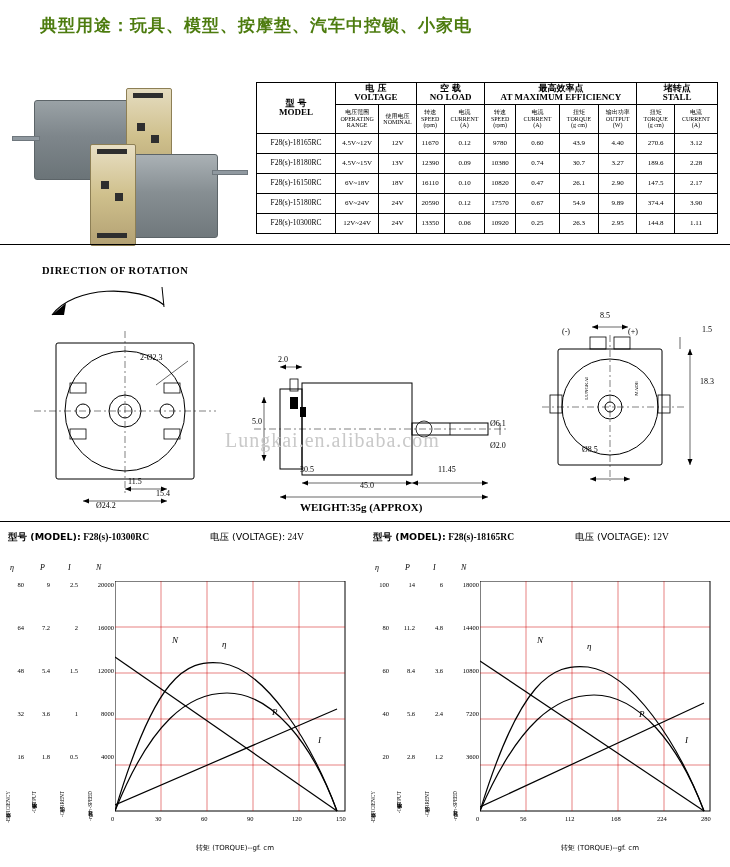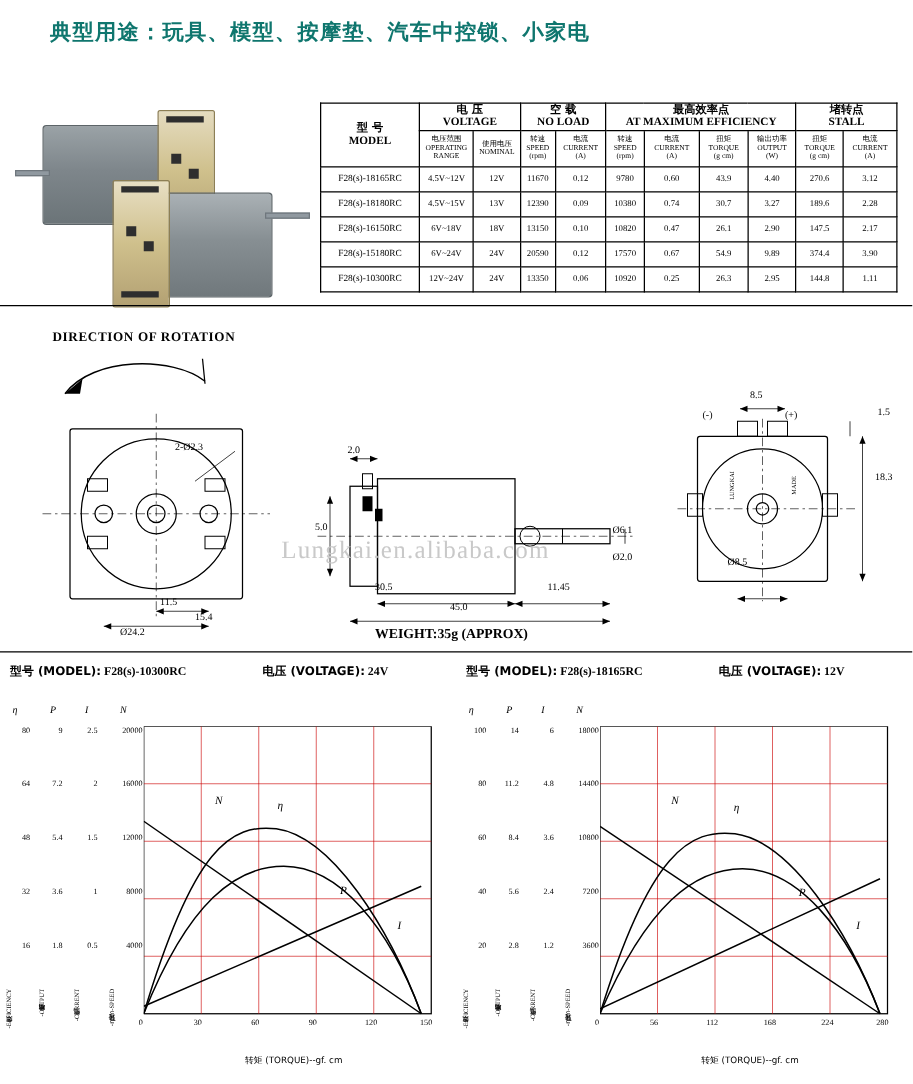--- a/index.html
+++ b/index.html
@@ -1,21 +1,21 @@
 <!DOCTYPE html>
 <html><head>
 <meta charset="utf-8">
 <style>
   html,body{margin:0;padding:0;}
   body{width:730px;height:867px;background:#ffffff;font-family:"Liberation Sans",sans-serif;color:#000;overflow:hidden;}
   .page{position:relative;width:730px;height:867px;}
 
   
   .header-band{position:absolute;left:0;top:6px;width:730px;height:28px;background:#ffffff;}
-  .header-title{position:absolute;left:40px;top:8px;font-size:17px;font-weight:bold;letter-spacing:1px;color:#0f766e;font-family:"DejaVu Sans",sans-serif;white-space:nowrap;}
+  .header-title{position:absolute;left:40px;top:8px;font-size:17px;font-weight:bold;letter-spacing:1px;color:#4d7c0f;font-family:"DejaVu Sans",sans-serif;white-space:nowrap;}
 
   
   .top-sec{position:absolute;left:0;top:38px;width:730px;height:200px;}
   .photo{position:absolute;left:12px;top:6px;width:240px;height:190px;}
 
   
   .motor-a{position:absolute;left:22px;top:56px;width:110px;height:78px;background:linear-gradient(180deg,#9aa2a6 0%,#7e868b 45%,#6b7478 100%);border:1px solid #5c6468;border-radius:3px;}
   .motor-a-cap{position:absolute;left:114px;top:44px;width:44px;height:96px;background:linear-gradient(180deg,#e5dcc0 0%,#cfc08c 50%,#b3a173 100%);border:1px solid #8d7f55;border-radius:2px;}
   .motor-a-shaft{position:absolute;left:0px;top:92px;width:26px;height:3px;background:#9099a0;border:1px solid #6f777d;}
   .motor-b{position:absolute;left:86px;top:110px;width:118px;height:82px;background:linear-gradient(180deg,#aab1b5 0%,#878f93 45%,#70787c 100%);border:1px solid #5c6468;border-radius:3px;}
@@ -45,21 +45,21 @@
   .weight{position:absolute;left:300px;top:252px;font-size:11px;font-weight:bold;font-family:"Liberation Serif",serif;}
   .watermark{position:absolute;left:225px;top:180px;font-size:20px;color:#c9c9c9;font-family:"Liberation Serif",serif;letter-spacing:1px;}
 
   
   .charts{position:absolute;left:0;top:523px;width:730px;height:344px;}
   .chart-box{position:absolute;top:0;width:365px;height:344px;}
   .chart-box.left{left:0;}
   .chart-box.right{left:365px;}
   .ch-title{position:absolute;top:8px;left:8px;font-size:9.5px;font-weight:bold;font-family:"Liberation Serif",serif;white-space:nowrap;}
   .ch-title .cjk{font-size:9.5px;}
-  .ch-volt{position:absolute;top:8px;left:210px;font-size:9.5px;font-weight:bold;font-family:"Liberation Serif",serif;white-space:nowrap;}
+  .ch-volt{position:absolute;top:8px;left:210px;font-size:9.5px;font-weight:normal;font-family:"Liberation Serif",serif;white-space:nowrap;}
   .axis-col{position:absolute;font-size:6.5px;font-family:"Liberation Serif",serif;text-align:right;}
   .sym{position:absolute;font-size:8px;font-style:italic;font-family:"Liberation Serif",serif;}
   .vtxt{position:absolute;font-size:5.2px;font-family:"Liberation Serif",serif;writing-mode:vertical-rl;transform:rotate(180deg);white-space:nowrap;line-height:1;}
   .xlab{position:absolute;font-size:6.5px;font-family:"Liberation Serif",serif;}
   .xaxis-title{position:absolute;font-size:7px;font-family:"DejaVu Sans",sans-serif;}
   .curve-lbl{position:absolute;font-size:9px;font-style:italic;font-family:"Liberation Serif",serif;}
   svg{display:block;}
 </style>
 </head>
 <body>
@@ -192,21 +192,21 @@
           <td>0.74</td>
           <td>30.7</td>
           <td>3.27</td>
           <td>189.6</td>
           <td>2.28</td>
         </tr>
         <tr class="drow">
           <td class="model-col">F28(s)-16150RC</td>
           <td>6V~18V</td>
           <td>18V</td>
-          <td>13150</td>
+          <td>16110</td>
           <td>0.10</td>
           <td>10820</td>
           <td>0.47</td>
           <td>26.1</td>
           <td>2.90</td>
           <td>147.5</td>
           <td>2.17</td>
         </tr>
         <tr class="drow">
           <td class="model-col">F28(s)-15180RC</td>

